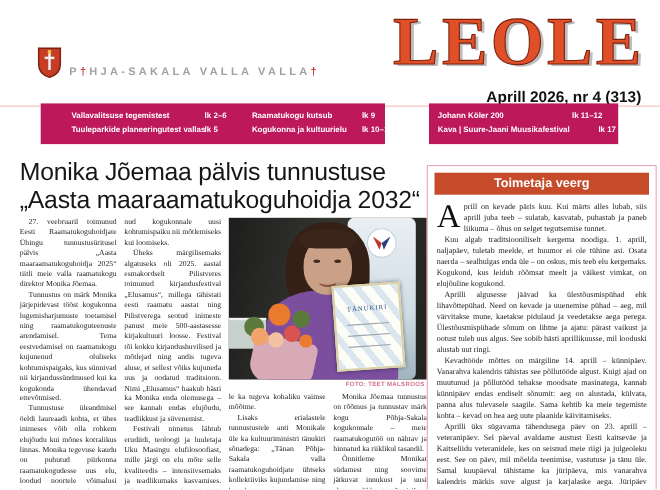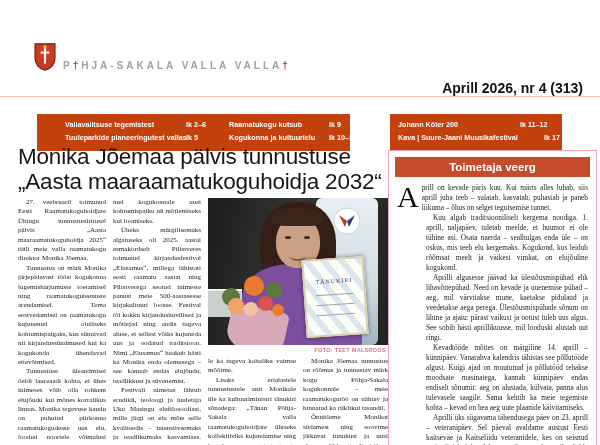--- a/index.html
+++ b/index.html
@@ -11,21 +11,21 @@
   .tagline{position:absolute;left:63px;top:60px;font-size:10px;font-weight:700;
            letter-spacing:3px;color:#a0a0a0;white-space:nowrap;}
   .tagline .red{color:#c0392b;font-weight:700;}
   .logo{position:absolute;right:14px;top:2px;font-family:"Liberation Serif",serif;
         font-weight:bold;font-size:62px;line-height:72px;color:#e04f27;letter-spacing:3px;
         text-shadow:3px 2px 0 #bdbdbd;-webkit-text-stroke:1px #7c2410;}
   .issue{position:absolute;right:17px;top:80px;font-size:14px;font-weight:700;color:#111;}
   .hairline{position:absolute;left:0;top:96px;width:600px;height:1px;background:#f3c0ae;}
 
   
-  .navbox{position:absolute;top:114px;height:37px;background:#c2410c;text-align:center;}
+  .navbox{position:absolute;top:94px;height:37px;background:#be185d;text-align:center;}
   .navbox-left{left:37px;width:313px;}
   .navbox-right{left:390px;width:172px;}
   .navbox span{position:absolute;color:#ffffff;font-size:7.2px;font-weight:700;white-space:nowrap;}
 
   
   .headline{position:absolute;left:18px;top:144px;width:372px;font-size:22.5px;
             font-weight:400;color:#161616;line-height:25px;letter-spacing:-0.2px;}
 
   
   .col{position:absolute;font-family:"Liberation Serif",serif;font-size:7px;line-height:9.4px;
@@ -73,40 +73,41 @@
         font-size:5.5px;font-weight:700;color:#d4728c;letter-spacing:.3px;}
 
   
   .editor{position:absolute;left:388px;top:150px;width:209px;height:310px;
           border:1.5px solid #efa3bd;background:#fff;box-sizing:border-box;}
   .editor-head{margin:6px 6px 4px 6px;height:20px;background:#c54b2b;color:#fff;
           font-size:11.5px;font-weight:700;text-align:center;line-height:20px;}
   .editor-body{padding:2px 8px 0 8px;font-family:"Liberation Serif",serif;font-size:7.3px;
           line-height:10px;color:#1c1c1c;text-align:justify;}
   .editor-body p{margin:0;}
-  .editor-body p.ind{text-indent:7px;margin-left:29px;}
+  .editor-body p.ind{text-indent:7px;}
   .dropcap{float:left;font-family:"Liberation Serif",serif;font-size:30px;line-height:26px;
           padding:1px 3px 0 0;color:#111;}
 </style>
 </head>
 <body>
 
 <div class="page">
 
   <svg class="coat" viewBox="0 0 20 26">
     <path d="M1 1 h18 v13 c0 7-5.5 10-9 11 c-3.5-1-9-4-9-11 z" fill="#c63c25" stroke="#7e1f12" stroke-width="1.2"></path>
     <rect x="9" y="5" width="2" height="14" fill="#f2f2f2"></rect>
     <rect x="6" y="8" width="8" height="2" fill="#f2f2f2"></rect>
     <circle cx="10" cy="4" r="1.6" fill="#f0c23c"></circle>
   </svg>
 
   <div class="tagline">
     <span>P</span><span class="red">†</span><span>HJA-SAKALA VALLA VALLA</span><span class="red">†</span>
   </div>
 
+  <div class="logo">LEOLE</div>
   <div class="issue">Aprill 2026, nr 4 (313)</div>
   <div class="hairline"></div>
 
   <div class="navbox navbox-left">
     <span style="left:28px;top:6px;">Vallavalitsuse tegemistest</span>
     <span style="left:149px;top:6px;">lk 2–6</span>
     <span style="left:28px;top:19px;">Tuuleparkide planeeringutest vallas</span>
     <span style="left:149px;top:19px;">lk 5</span>
     <span style="left:192px;top:6px;">Raamatukogu kutsub</span>
     <span style="left:292px;top:6px;">lk 9</span>

